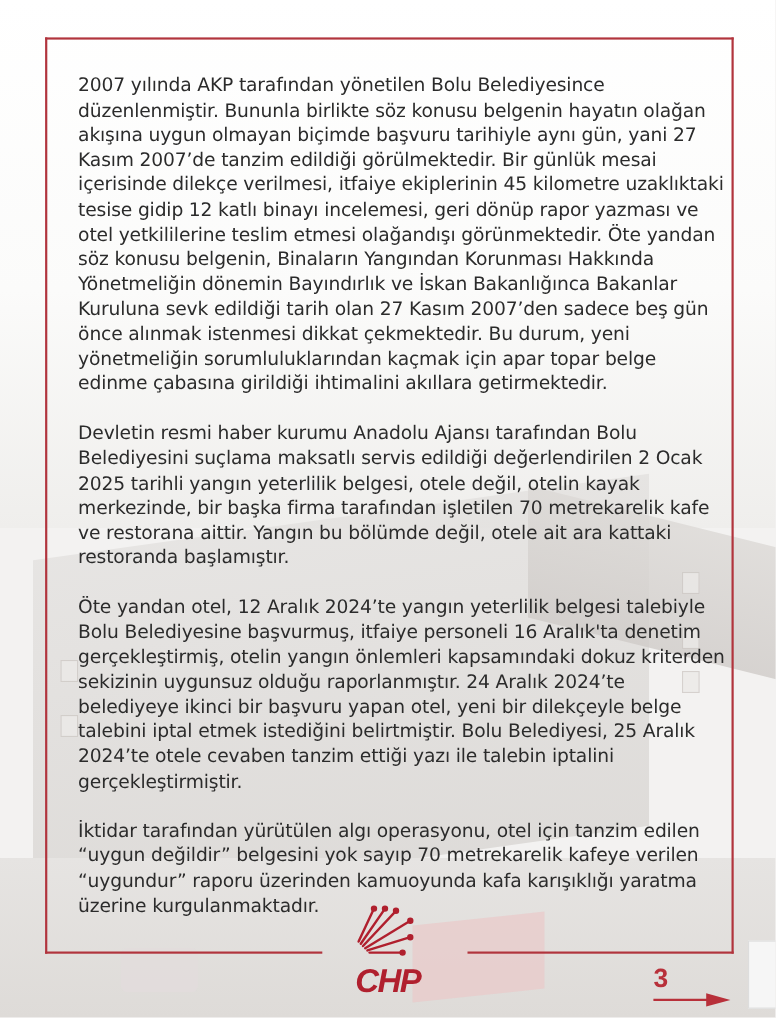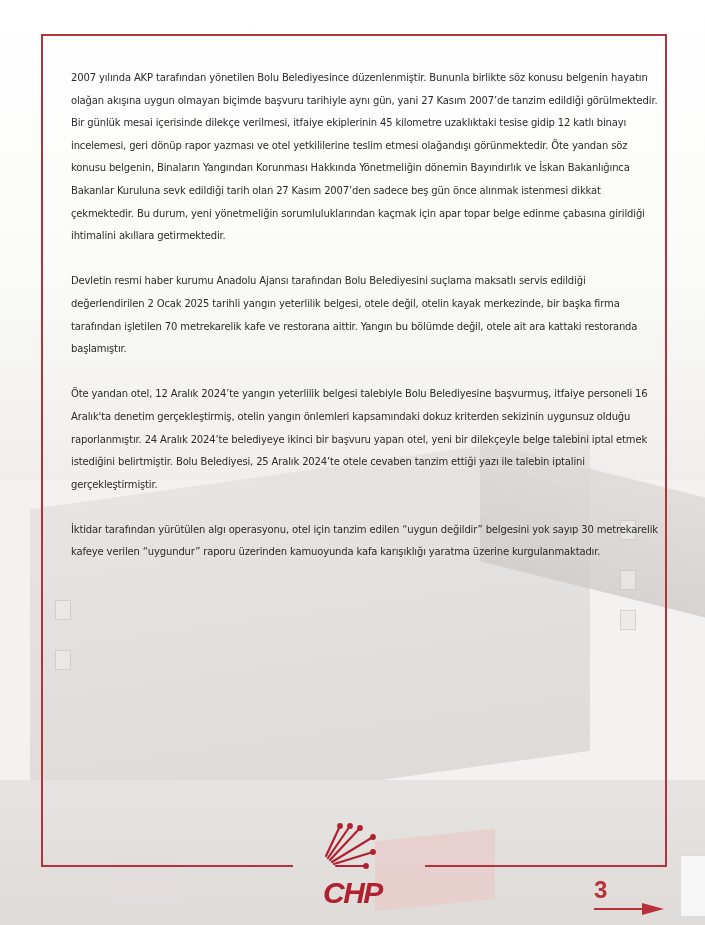--- a/index.html
+++ b/index.html
@@ -27,21 +27,21 @@
     position:absolute; background:#b1343d;
   }
   .frame-top { left:41px; top:34px; width:626px; height:2px; }
   .frame-left { left:41px; top:34px; width:2px; height:833px; }
   .frame-right { left:665px; top:34px; width:2px; height:833px; }
   .frame-bottom-l { left:41px; top:865px; width:252px; height:2px; }
   .frame-bottom-r { left:425px; top:865px; width:242px; height:2px; }
 
   .content {
     position:absolute; left:71px; top:67px; width:590px;
-    color:#2b2b2b; font-size:10px; line-height:22.6px; letter-spacing:-0.15px;
+    color:#2b2b2b; font-size:17px; line-height:22.6px; letter-spacing:-0.15px;
   }
   .content p { margin:0 0 22.6px 0; }
 
   .logo { position:absolute; left:318px; top:822px; width:90px; height:92px; }
   .logo svg { position:absolute; left:0; top:0; }
   .logo-text {
     position:absolute; left:323px; top:876px;
     font-family: "Liberation Sans", sans-serif; font-weight:900; font-style:italic;
     font-size:30px; color:#b0202e; letter-spacing:-1.5px;
   }
@@ -73,21 +73,21 @@
 <div class="frame-top"></div>
 <div class="frame-left"></div>
 <div class="frame-right"></div>
 <div class="frame-bottom-l"></div>
 <div class="frame-bottom-r"></div>
 
 <div class="content">
   <p>2007 yılında AKP tarafından yönetilen Bolu Belediyesince düzenlenmiştir. Bununla birlikte söz konusu belgenin hayatın olağan akışına uygun olmayan biçimde başvuru tarihiyle aynı gün, yani 27 Kasım 2007’de tanzim edildiği görülmektedir. Bir günlük mesai içerisinde dilekçe verilmesi, itfaiye ekiplerinin 45 kilometre uzaklıktaki tesise gidip 12 katlı binayı incelemesi, geri dönüp rapor yazması ve otel yetkililerine teslim etmesi olağandışı görünmektedir. Öte yandan söz konusu belgenin, Binaların Yangından Korunması Hakkında Yönetmeliğin dönemin Bayındırlık ve İskan Bakanlığınca Bakanlar Kuruluna sevk edildiği tarih olan 27 Kasım 2007’den sadece beş gün önce alınmak istenmesi dikkat çekmektedir. Bu durum, yeni yönetmeliğin sorumluluklarından kaçmak için apar topar belge edinme çabasına girildiği ihtimalini akıllara getirmektedir.</p>
   <p>Devletin resmi haber kurumu Anadolu Ajansı tarafından Bolu Belediyesini suçlama maksatlı servis edildiği değerlendirilen 2 Ocak 2025 tarihli yangın yeterlilik belgesi, otele değil, otelin kayak merkezinde, bir başka firma tarafından işletilen 70 metrekarelik kafe ve restorana aittir. Yangın bu bölümde değil, otele ait ara kattaki restoranda başlamıştır.</p>
   <p>Öte yandan otel, 12 Aralık 2024’te yangın yeterlilik belgesi talebiyle Bolu Belediyesine başvurmuş, itfaiye personeli 16 Aralık'ta denetim gerçekleştirmiş, otelin yangın önlemleri kapsamındaki dokuz kriterden sekizinin uygunsuz olduğu raporlanmıştır. 24 Aralık 2024’te belediyeye ikinci bir başvuru yapan otel,  yeni bir dilekçeyle belge talebini iptal etmek istediğini belirtmiştir. Bolu Belediyesi, 25 Aralık 2024’te otele cevaben tanzim ettiği yazı ile talebin iptalini gerçekleştirmiştir.</p>
-  <p>İktidar tarafından yürütülen algı operasyonu, otel için tanzim edilen “uygun değildir” belgesini yok sayıp 30 metrekarelik kafeye verilen “uygundur” raporu üzerinden kamuoyunda kafa karışıklığı yaratma üzerine kurgulanmaktadır.</p>
+  <p>İktidar tarafından yürütülen algı operasyonu, otel için tanzim edilen “uygun değildir” belgesini yok sayıp 70 metrekarelik kafeye verilen “uygundur” raporu üzerinden kamuoyunda kafa karışıklığı yaratma üzerine kurgulanmaktadır.</p>
 </div>
 
 <div class="logo">
   <svg width="90" height="52" viewBox="0 0 90 52">
     <g stroke="#b0202e" stroke-width="2.2" stroke-linecap="round" fill="#b0202e">
       <line x1="8" y1="34" x2="22" y2="4"></line>
       <line x1="10" y1="36" x2="32" y2="4"></line>
       <line x1="12" y1="38" x2="42" y2="6"></line>
       <line x1="14" y1="40" x2="55" y2="15"></line>
       <line x1="16" y1="42" x2="55" y2="30"></line>

